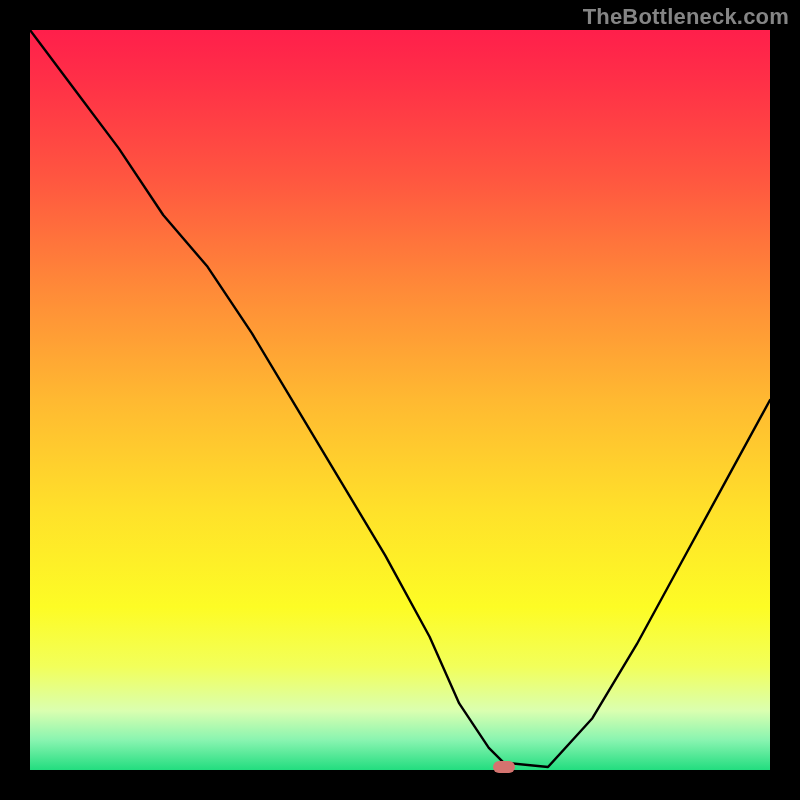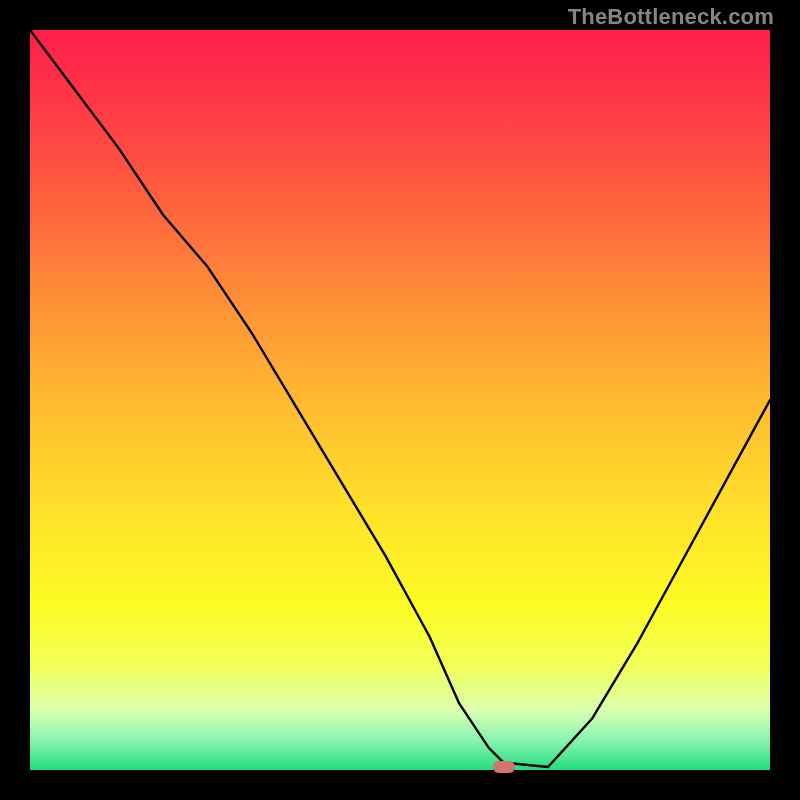--- a/index.html
+++ b/index.html
@@ -49,21 +49,21 @@
     position: absolute;
     width: 22px;
     height: 12px;
     border-radius: 6px;
     background: #d4736f;
     transform: translate(-50%, -50%);
   }
   .watermark {
     position: absolute;
     top: 4px;
-    right: 26px;
+    right: 11px;
     font-family: Arial, Helvetica, sans-serif;
     font-size: 22px;
     font-weight: 600;
     color: #858585;
     letter-spacing: 0.2px;
     user-select: none;
   }
 </style>
 </head>
 <body>

